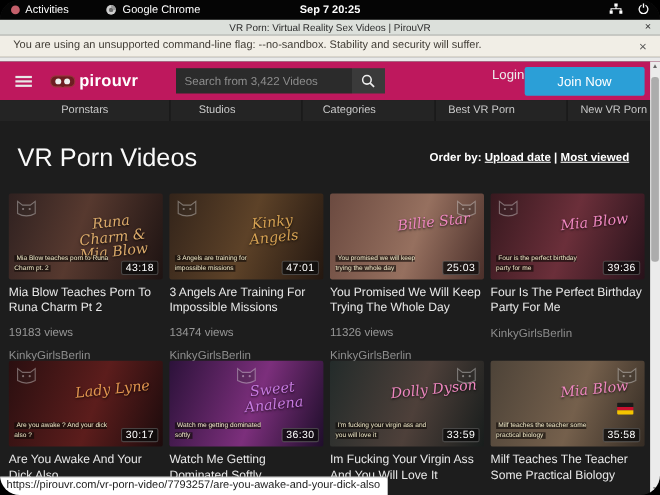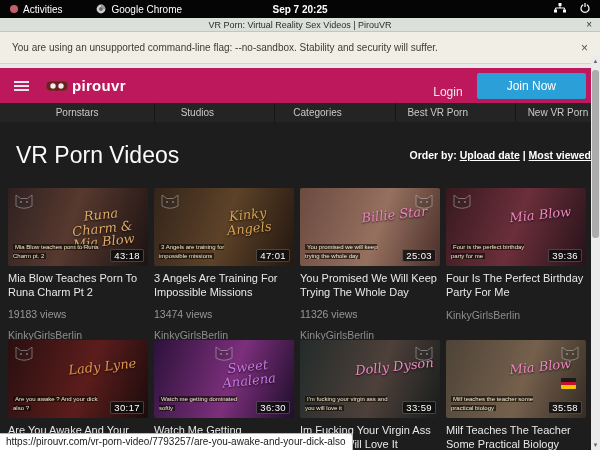--- a/index.html
+++ b/index.html
@@ -1,64 +1,64 @@
 <!DOCTYPE html>
 <html><head>
 <meta charset="utf-8">
 <style>
   * { margin:0; padding:0; box-sizing:border-box; }
   html,body { width:600px; height:450px; background:#000; }
   body { font-family:"Liberation Sans", sans-serif; }
-  #screen { position:relative; width:600px; height:450px; overflow:hidden; background:#1d1d1d; }
+  #screen { position:relative; width:600px; height:450px; overflow:hidden; background:#1d1d1d;border-radius:18px; }
 
   
   .topbar { height:18px; background:#050505; color:#fff; display:flex; align-items:center;
             font-size:10px; padding:0 10px; position:relative; }
   .topbar .dot { width:8px; height:8px; border-radius:50%; background:#c4606b; margin-right:5px; }
   .topbar .chrome-ico { margin-left:34px; margin-right:5px; display:flex; align-items:center; }
   .topbar .clock { position:absolute; left:0; right:0; text-align:center; font-weight:bold; pointer-events:none; }
   .topbar .right { margin-left:auto; display:flex; align-items:center; gap:14px; z-index:2; }
 
   
   .tabstrip { height:14px; background:#dce0db; color:#2c2c2c; font-size:9px; display:flex;
               align-items:center; position:relative; border-bottom:1px solid #c3c6c0; }
   .tabstrip .tab-title { position:absolute; left:0; right:0; text-align:center; }
   .tabstrip .tab-close { margin-left:auto; padding-right:8px; color:#333; font-size:10px; z-index:2; cursor:default; }
 
   
-  .infobar { height:32px; background:#f1eee6; border-bottom:1px solid #d6d2c8; display:flex;
+  .infobar { height:20px; background:#f1eee6; border-bottom:1px solid #d6d2c8; display:flex;
              align-items:center; font-size:10px; color:#403c35; padding:0 12px; }
   .infobar .ib-close { margin-left:auto; color:#555; font-size:12px; cursor:default; }
   .gapstrip { height:4px; background:#e9e9e9; }
 
   
   .siteheader { height:35px; background:#be185d; display:flex; align-items:center; padding:0 14px; }
   .burger { width:15px; display:flex; flex-direction:column; gap:2px; cursor:pointer; }
   .burger i { display:block; height:2px; background:#e8e8e8; }
   .logo { display:flex; align-items:center; margin-left:16px; cursor:pointer; }
   .logo-text { color:#fff; font-size:15px; font-weight:bold; letter-spacing:.3px; margin-left:3px; }
   .searchwrap { display:flex; margin-left:34px; }
   .searchwrap input { width:160px; height:23px; background:#2b2b2b; border:0; color:#cfcfcf;
                       font-size:10.5px; padding:0 8px; outline:none; font-family:"Liberation Sans",sans-serif; }
   .searchwrap input::placeholder { color:#8d8d8d; }
   .searchbtn { width:30px; height:23px; background:#3a3a3a; border:0; display:flex;
                align-items:center; justify-content:center; cursor:pointer; }
-  .hdr-right { margin-left:auto; display:flex; align-items:flex-end; gap:14px; }
+  .hdr-right { margin-left:auto; display:flex; align-items:flex-start; }
   .login { color:#ececec; font-size:12px; cursor:pointer; }
   .joinbtn { background:#2b9fd7; color:#fff; border:0; font-size:12px; padding:6px 30px;
              border-radius:2px; cursor:pointer; font-family:"Liberation Sans",sans-serif; }
 
   
   .mainnav { height:19px; background:#242424; display:flex; }
   .mainnav span { flex:1; display:flex; align-items:center; justify-content:center; font-size:10px;
                   color:#c9c9c9; border-left:1px solid #151515; cursor:pointer;margin-left:35px; }
   .mainnav span:first-child { border-left:0; }
 
   
-  .pagehead { height:66px; display:flex; align-items:center; padding:0 1px 0 16px; }
+  .pagehead { height:66px; display:flex; align-items:center; padding:0 20px 0 16px; }
   .pagehead h1 { color:#fafafa; font-size:23px; font-weight:normal; }
   .orderby { margin-left:auto; margin-right:8px; color:#fff; font-size:10.5px; font-weight:bold; }
   .orderby a { color:#fff; text-decoration:underline; cursor:pointer; }
 
   
   .grid { display:grid; grid-template-columns:repeat(4,1fr); column-gap:6px; padding:0 14px 0 8px; }
   .card { height:152px; display:block; text-decoration:none; cursor:pointer; }
   .thumb { position:relative; height:78px; border-radius:2px; overflow:hidden; }
   .wm { position:absolute; top:3px; opacity:.45; }
   .wm.left { left:5px; } .wm.right { right:5px; } .wm.center { left:50%; margin-left:-11px; }
@@ -145,20 +145,29 @@
       </span>
     <span class="logo">
       <svg width="24" height="14" viewBox="0 0 24 14">
         <rect x="1" y="2" width="22" height="10" rx="4.5" fill="#6e1d22" stroke="#99353c" stroke-width="1"></rect>
         <circle cx="8" cy="7" r="2.7" fill="#efefef"></circle>
         <circle cx="16" cy="7" r="2.7" fill="#efefef"></circle>
         <rect x="10.6" y="9" width="2.8" height="3" rx="1.2" fill="#6e1d22"></rect>
       </svg>
       <span class="logo-text">pirouvr</span>
     </span>
+    <span class="searchwrap">
+      <input type="text" placeholder="Search from 3,422 Videos" style="">
+      <button class="searchbtn">
+        <svg width="13" height="13" viewBox="0 0 14 14">
+          <circle cx="6" cy="6" r="4.2" stroke="#ededed" stroke-width="1.5" fill="none"></circle>
+          <line x1="9.2" y1="9.2" x2="13" y2="13" stroke="#ededed" stroke-width="1.7"></line>
+        </svg>
+      </button>
+    </span>
     <span class="hdr-right">
       <span class="login">Login</span>
       <button class="joinbtn">Join Now</button>
     </span>
   </div>
 
   <div class="mainnav">
     <span>Pornstars</span>
     <span>Studios</span>
     <span>Categories</span>

